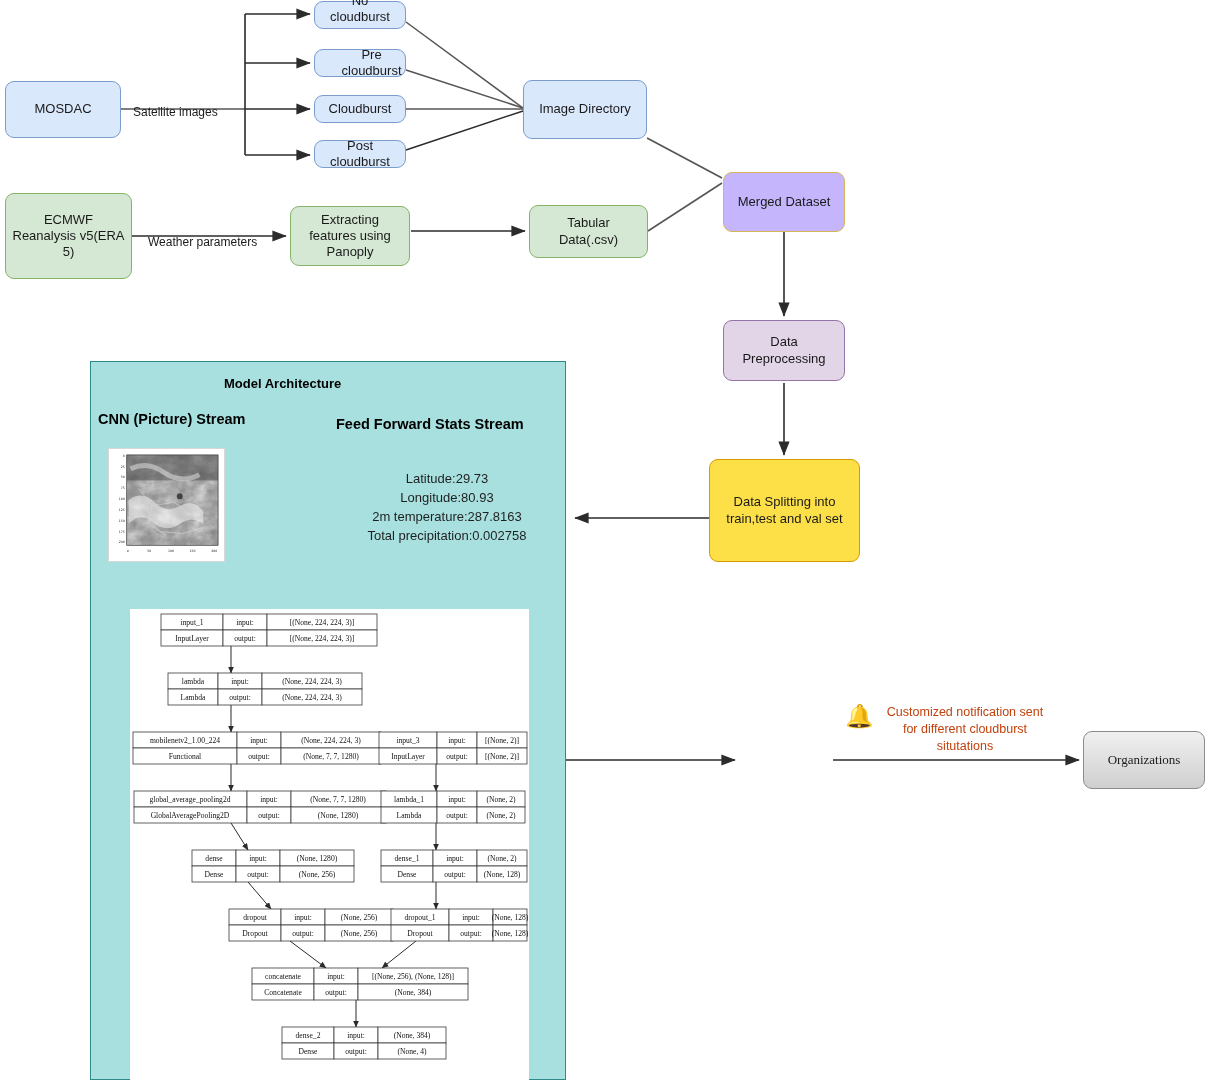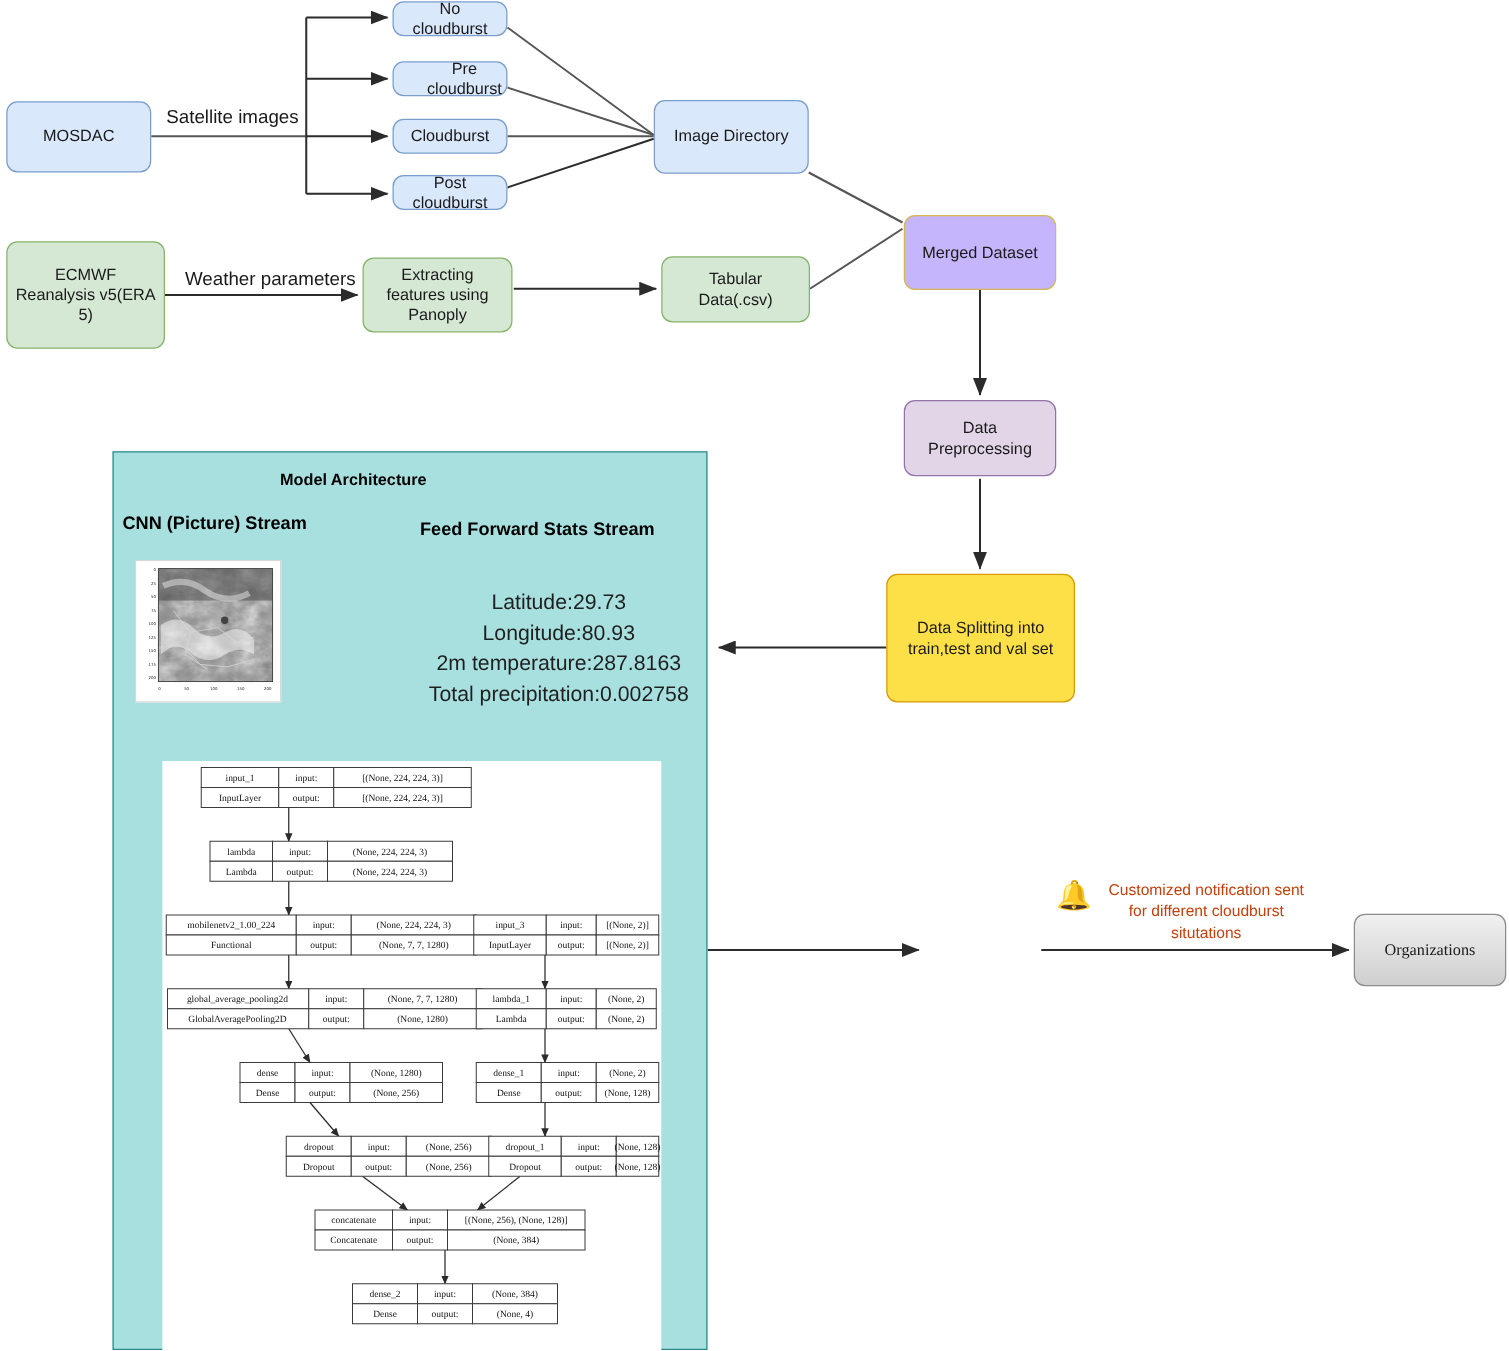--- a/index.html
+++ b/index.html
@@ -7,30 +7,30 @@
   #stage{position:relative;width:1207px;height:1081px;overflow:hidden;background:#fff;}
   .node{position:absolute;box-sizing:border-box;display:flex;align-items:center;justify-content:center;text-align:center;
         border-radius:9px;font-size:13px;color:#1a1a1a;line-height:1.25;padding:3px 6px;}
   .n-blue{background:#dae8fc;border:1.4px solid #7a9dcb;}
   .n-green{background:#d5e8d4;border:1.4px solid #86b36a;}
   .n-yellow{background:#c4b5fd;border:1.4px solid #d6b656;margin-top:21px;}
   .n-purple{background:#e1d5e7;border:1.4px solid #9673a6;}
   .n-orange{background:#fde047;border:1.4px solid #d79b00;justify-content:flex-end;}
   .n-gray{background:linear-gradient(180deg,#f0f0f0 0%,#cfcfcf 100%);border:1.4px solid #8c8c8c;font-family:Liberation Serif, serif;}
   .n-circle{background:#fbdf92;border:1.4px solid #e0c06a;border-radius:50%;}
-  .edge-label{position:absolute;font-size:15px;color:#1a1a1a;white-space:nowrap;}
+  .edge-label{position:absolute;font-size:12px;color:#1a1a1a;white-space:nowrap;margin-top:20px;}
   svg.wires{position:absolute;left:0;top:0;width:1207px;height:1081px;pointer-events:none;}
 
   
   #model-panel{position:absolute;left:90px;top:361px;width:476px;height:719px;background:#a8e0e0;border:1.6px solid #2e8b8b;box-sizing:border-box;}
   .panel-title{position:absolute;font-weight:bold;color:#000;}
   #mp-title{left:224px;top:376px;font-size:13px;}
   #cnn-title{left:98px;top:411px;font-size:14.5px;}
   #ff-title{left:336px;top:416px;font-size:14.5px;}
-  #stats-block{position:absolute;left:332px;top:470px;width:230px;text-align:center;font-size:17px;color:#1f1f1f;line-height:1.45;}
+  #stats-block{position:absolute;left:332px;top:470px;width:230px;text-align:center;font-size:13px;color:#1f1f1f;line-height:1.45;}
 
   
   #thumb{position:absolute;left:108px;top:448px;width:117px;height:114px;background:#fff;border:1px solid #d8d8d8;box-sizing:border-box;}
   #thumb svg{display:block;width:100%;height:100%;}
 
   
   #nn-box{position:absolute;left:130px;top:609px;width:399px;height:471px;background:#fff;box-sizing:border-box;}
   svg#nn-svg{display:block;width:399px;height:471px;}
   .nnb rect{fill:#ffffff;stroke:#3a3a3a;stroke-width:0.8;}
   .nnb text{font-family:"Liberation Serif", serif;font-size:7.6px;fill:#111;text-anchor:middle;dominant-baseline:middle;}
@@ -87,21 +87,21 @@
   </svg>
 
   <div class="node n-blue" style="left:5px;top:81px;width:116px;height:57px;">
     <span>MOSDAC</span>
   </div>
 
   <div class="edge-label" style="left:133px;top:85px;">
     <span>Satellite images</span>
   </div>
 
-  <div class="node n-blue" style="left:314px;top:1px;width:92px;height:28px;">
+  <div class="node n-blue" style="left:314px;top:1px;width:92px;height:28px;align-items:flex-end;">
     <span>No cloudburst</span>
   </div>
   <div class="node n-blue" style="left:314px;top:49px;width:92px;height:28px;padding-left:29px;">
     <span>Pre cloudburst</span>
   </div>
   <div class="node n-blue" style="left:314px;top:95px;width:92px;height:28px;">
     <span>Cloudburst</span>
   </div>
   <div class="node n-blue" style="left:314px;top:140px;width:92px;height:28px;">
     <span>Post cloudburst</span>

